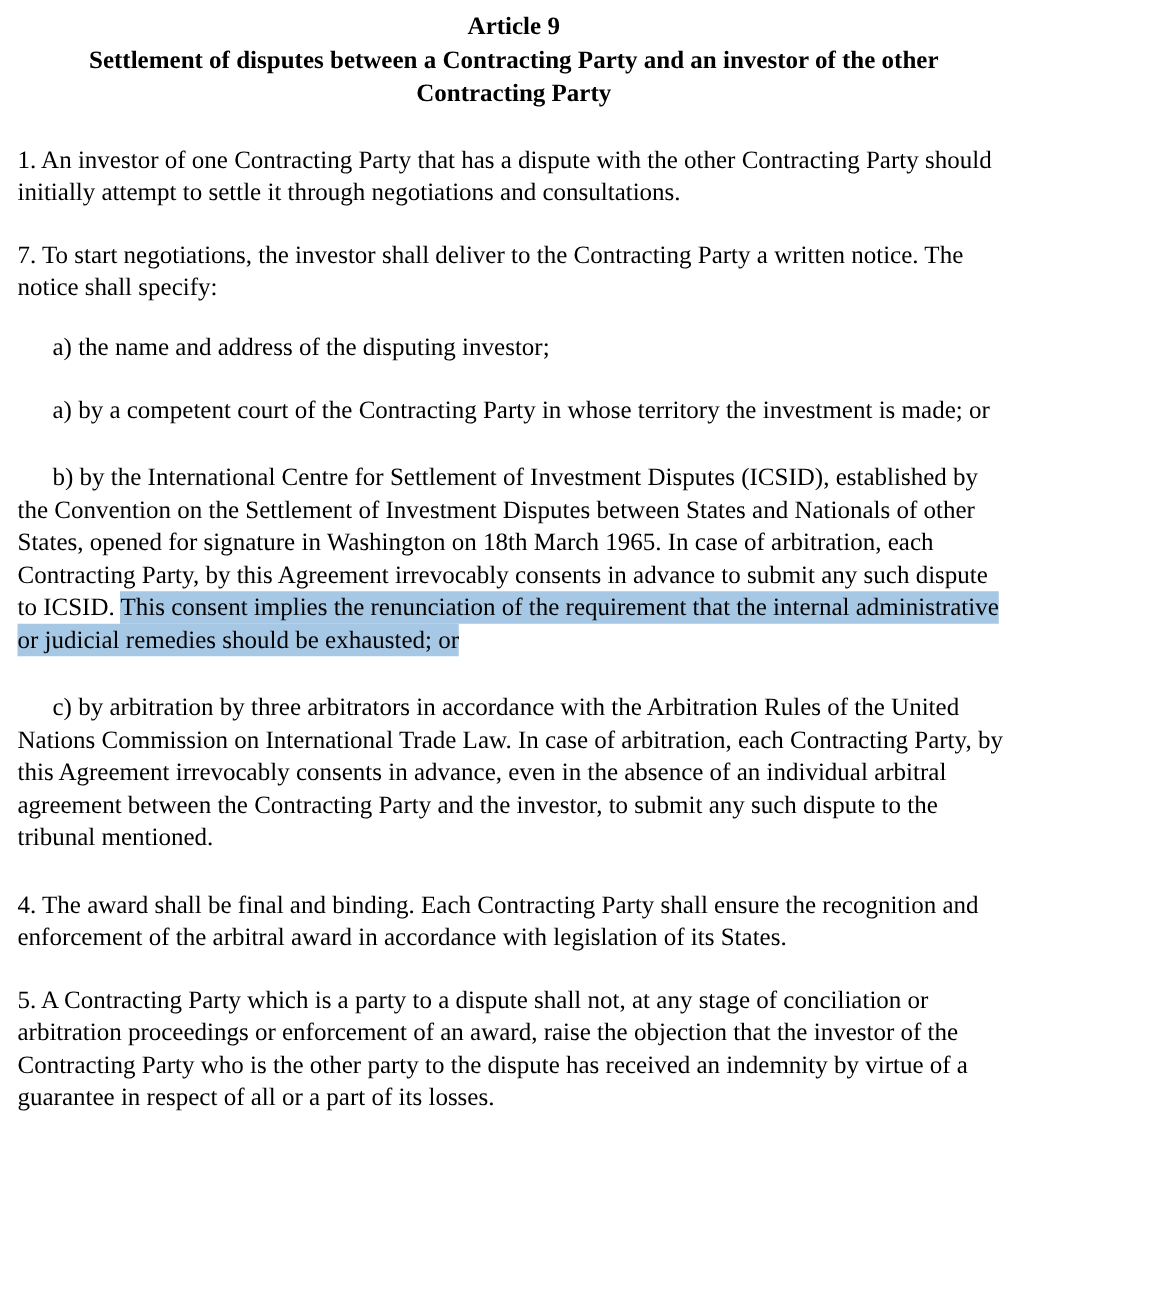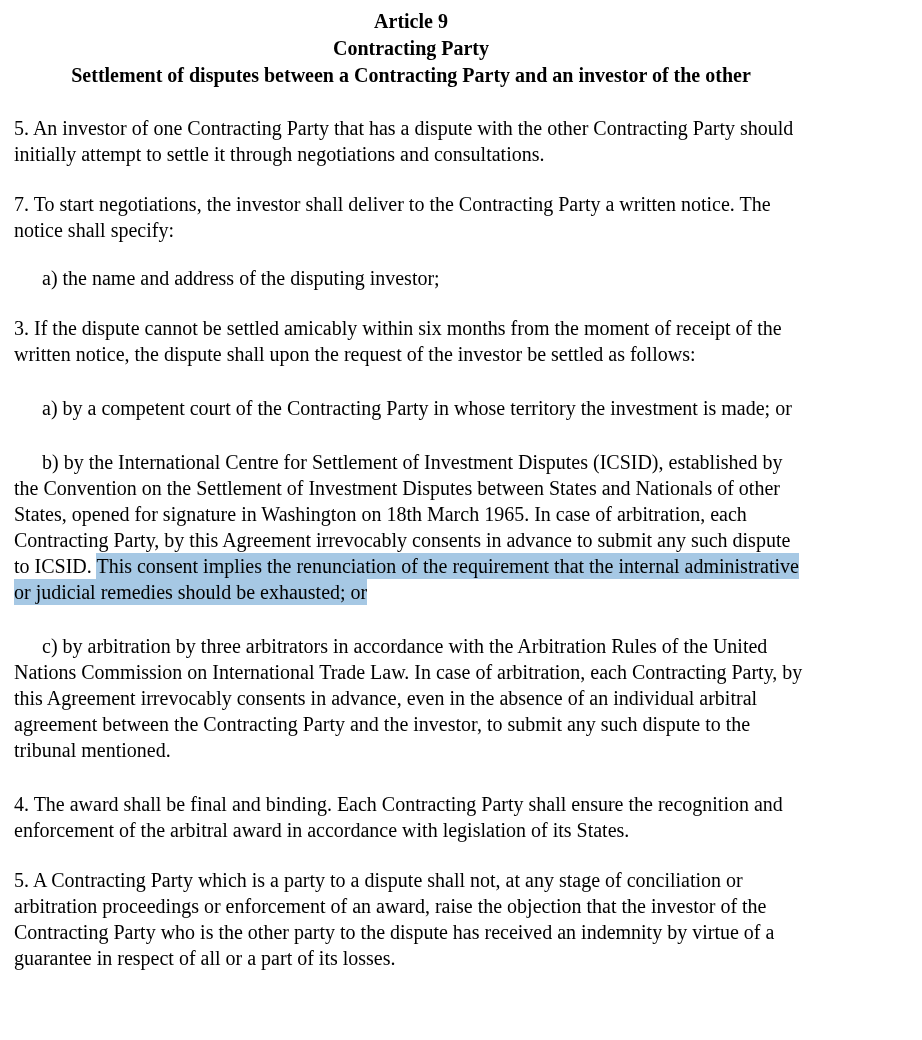--- a/index.html
+++ b/index.html
@@ -38,32 +38,31 @@
     text-align: center;
   }
 </style>
 </head>
 <body>
 
 <div class="page">
 
   <div class="doc-title">
     <div>Article 9</div>
+    <div>Settlement of disputes between a Contracting Party and an investor of the other</div>
     <div>Contracting Party</div>
-    <div>Settlement of disputes between a Contracting Party and an investor of the other</div>
   </div>
 
-  <div class="para">5. An investor of one Contracting Party that has a dispute with the other Contracting Party should initially attempt to settle it through negotiations and consultations.</div>
+  <div class="para">1. An investor of one Contracting Party that has a dispute with the other Contracting Party should initially attempt to settle it through negotiations and consultations.</div>
 
   <div class="para">
     <div>7. To start negotiations, the investor shall deliver to the Contracting Party a written notice. The notice shall specify:</div>
     <div class="list-item">a) the name and address of the disputing investor;</div>
   </div>
 
-  <div class="para gap-lg">3. If the dispute cannot be settled amicably within six months from the moment of receipt of the written notice, the dispute shall upon the request of the investor be settled as follows:</div>
 
   <div class="para gap-lg first-indent">a) by a competent court of the Contracting Party in whose territory the investment is made; or</div>
 
   <div class="para gap-lg first-indent"><span>b) by the International Centre for Settlement of Investment Disputes (ICSID), established by the Convention on the Settlement of Investment Disputes between States and Nationals of other States, opened for signature in Washington on 18th March 1965. In case of arbitration, each Contracting Party, by this Agreement irrevocably consents in advance to submit any such dispute to ICSID. </span><mark class="selection" style="background-color: rgb(166, 200, 228);">This consent implies the renunciation of the requirement that the internal administrative or judicial remedies should be exhausted; or</mark></div>
 
   <div class="para gap-lg first-indent">c) by arbitration by three arbitrators in accordance with the Arbitration Rules of the United Nations Commission on International Trade Law. In case of arbitration, each Contracting Party, by this Agreement irrevocably consents in advance, even in the absence of an individual arbitral agreement between the Contracting Party and the investor, to submit any such dispute to the tribunal mentioned.</div>
 
   <div class="para">4. The award shall be final and binding. Each Contracting Party shall ensure the recognition and enforcement of the arbitral award in accordance with legislation of its States.</div>
 
   <div class="para">5. A Contracting Party which is a party to a dispute shall not, at any stage of conciliation or arbitration proceedings or enforcement of an award, raise the objection that the investor of the Contracting Party who is the other party to the dispute has received an indemnity by virtue of a guarantee in respect of all or a part of its losses.</div>

